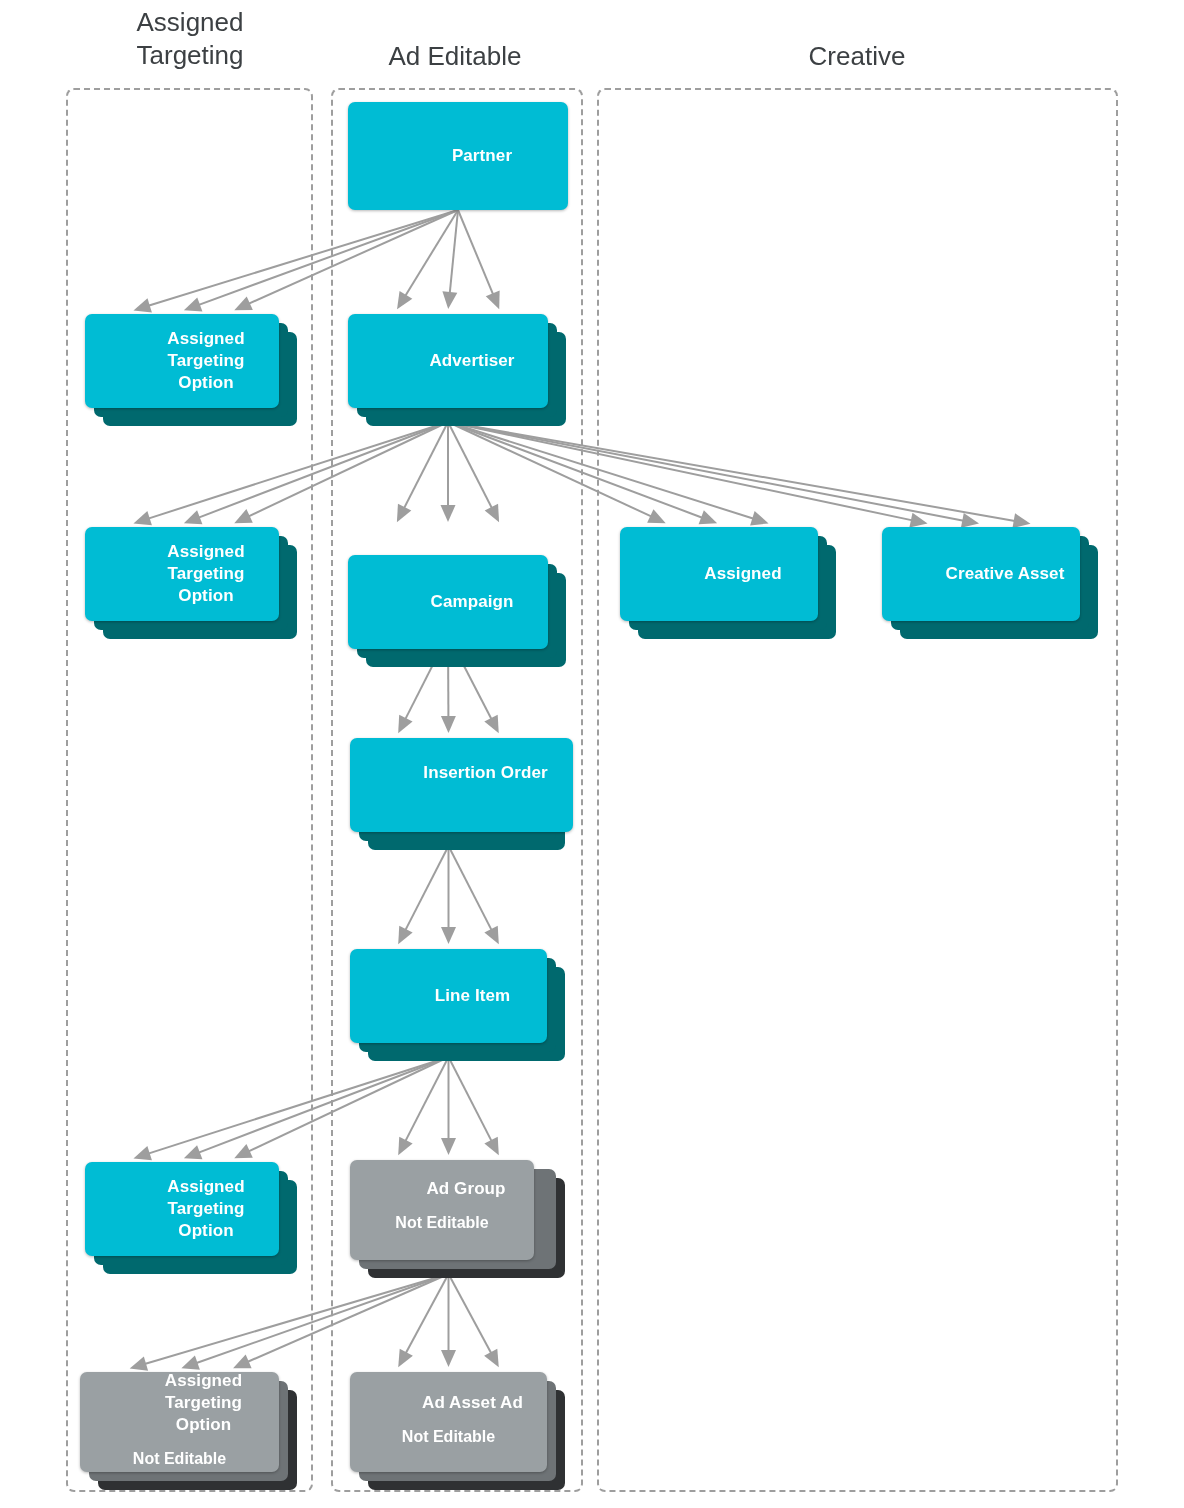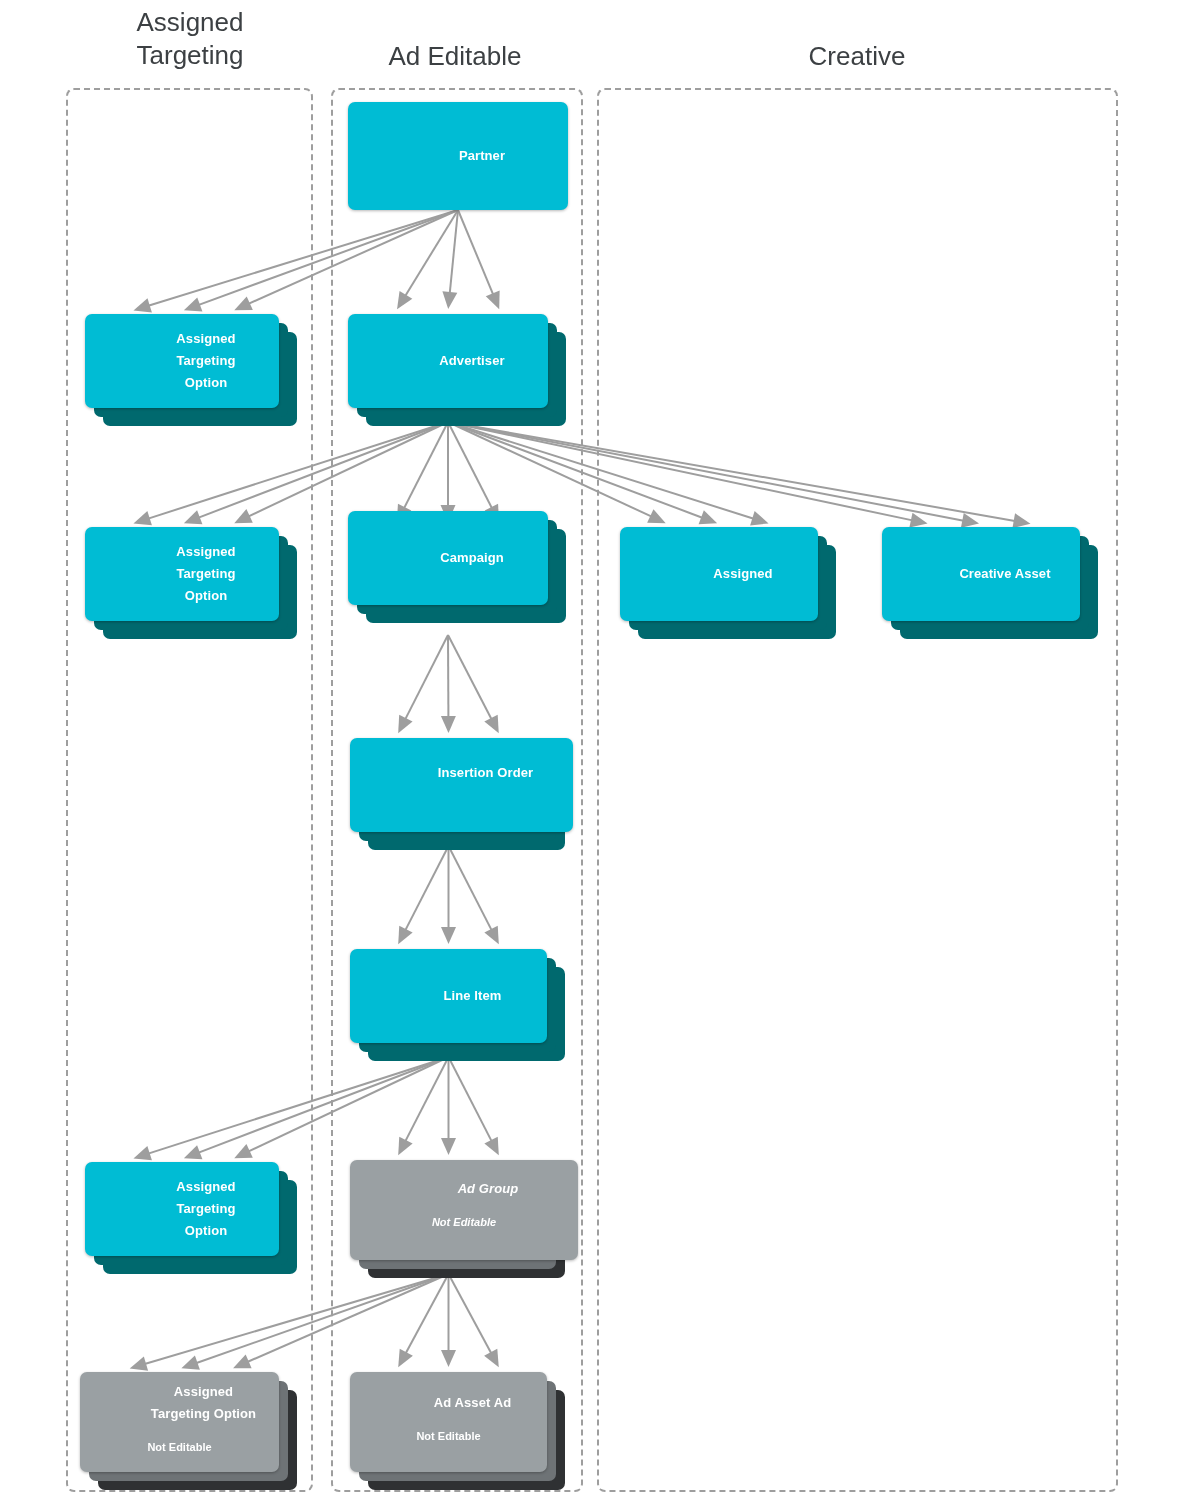--- a/index.html
+++ b/index.html
@@ -20,23 +20,23 @@
   #arrows{position:absolute;left:0;top:0;width:1184px;height:1508px;
           pointer-events:none;}
 
   
   .node{position:absolute;box-sizing:border-box;}
   .stackL{position:absolute;border-radius:7px;box-sizing:border-box;}
   .card{position:absolute;left:0;top:0;border-radius:7px;box-sizing:border-box;
         display:flex;flex-direction:column;align-items:center;justify-content:center;
         text-align:center;color:#ffffff;
         box-shadow:0 1px 3px rgba(0,0,0,0.28);}
-  .card .title{font-weight:bold;font-size:13px;line-height:22px;
+  .card .title{font-weight:bold;font-size:17px;line-height:22px;
                letter-spacing:.1px;padding:0 8px;margin-left:48px;}
-  .card .sub{font-weight:bold;font-size:11px;line-height:17px;margin-top:14px;}
+  .card .sub{font-weight:bold;font-size:16px;line-height:17px;margin-top:14px;}
 
   .node.cyan .card{background:#00bcd4;}
   .node.cyan .stackL{background:#00696e;}
   .node.gray .card{background:#9aa0a3;}
   .node.gray .s1{background:#6e7376;}
   .node.gray .s2{background:#2f3133;}
 </style>
 </head>
 <body>
 
@@ -160,21 +160,21 @@
         <div class="stackL " style="left: 18px; top: 18px; width: 194px; height: 94px; background: rgb(0, 105, 110);"></div>
         <div class="stackL " style="left: 9px; top: 9px; width: 194px; height: 94px; background: rgb(0, 105, 110);"></div>
         <div class="card" style="width: 194px; height: 94px;">
           <div style="transform: translateY(0px); width: 100%;">
             <div class="title" style="white-space: pre-line;">Assigned
 Targeting
 Option</div>
           </div>
         </div>
       </div>
-      <div class="node cyan" style="left: 348px; top: 511px; width: 200px; height: 94px;">
+      <div class="node cyan" style="left: 348px; top: 555px; width: 200px; height: 94px;">
         <div class="stackL " style="left: 18px; top: 18px; width: 200px; height: 94px; background: rgb(0, 105, 110);"></div>
         <div class="stackL " style="left: 9px; top: 9px; width: 200px; height: 94px; background: rgb(0, 105, 110);"></div>
         <div class="card" style="width: 200px; height: 94px;">
           <div style="transform: translateY(0px); width: 100%;">
             <div class="title" style="white-space: pre-line;">Campaign</div>
           </div>
         </div>
       </div>
       <div class="node cyan" style="left: 620px; top: 527px; width: 198px; height: 94px;">
         <div class="stackL " style="left: 18px; top: 18px; width: 198px; height: 94px; background: rgb(0, 105, 110);"></div>
@@ -219,21 +219,21 @@
           <div style="transform: translateY(0px); width: 100%;">
             <div class="title" style="white-space: pre-line;">Assigned
 Targeting
 Option</div>
           </div>
         </div>
       </div>
       <div class="node gray" style="left: 350px; top: 1160px; width: 197px; height: 100px;">
         <div class="stackL s2" style="left: 18px; top: 18px; width: 197px; height: 100px;"></div>
         <div class="stackL s1" style="left: 9px; top: 9px; width: 197px; height: 100px;"></div>
-        <div class="card" style="width: 228px; height: 100px; font-style: italic;">
+        <div class="card" style="width: 184px; height: 100px;">
           <div style="transform: translateY(-6px); width: 100%;">
             <div class="title" style="white-space: pre-line;">Ad Group</div>
             <div class="sub">Not Editable</div>
           </div>
         </div>
       </div>
       <div class="node gray" style="left: 80px; top: 1372px; width: 199px; height: 100px;">
         <div class="stackL s2" style="left: 18px; top: 18px; width: 199px; height: 100px;"></div>
         <div class="stackL s1" style="left: 9px; top: 9px; width: 199px; height: 100px;"></div>
         <div class="card" style="width: 199px; height: 100px;">

